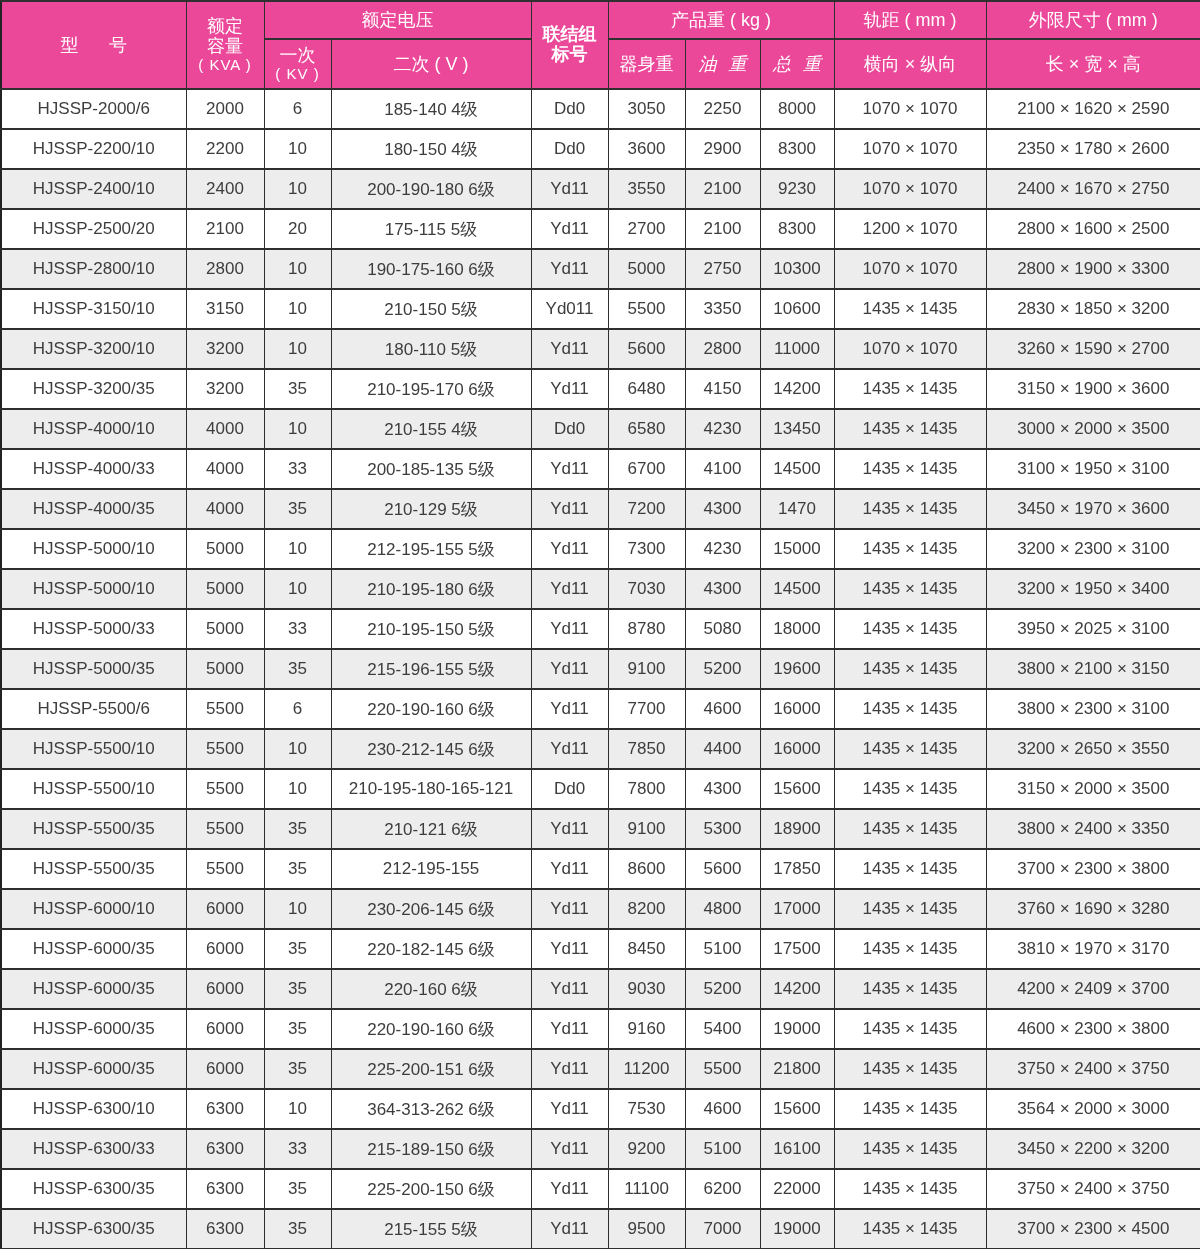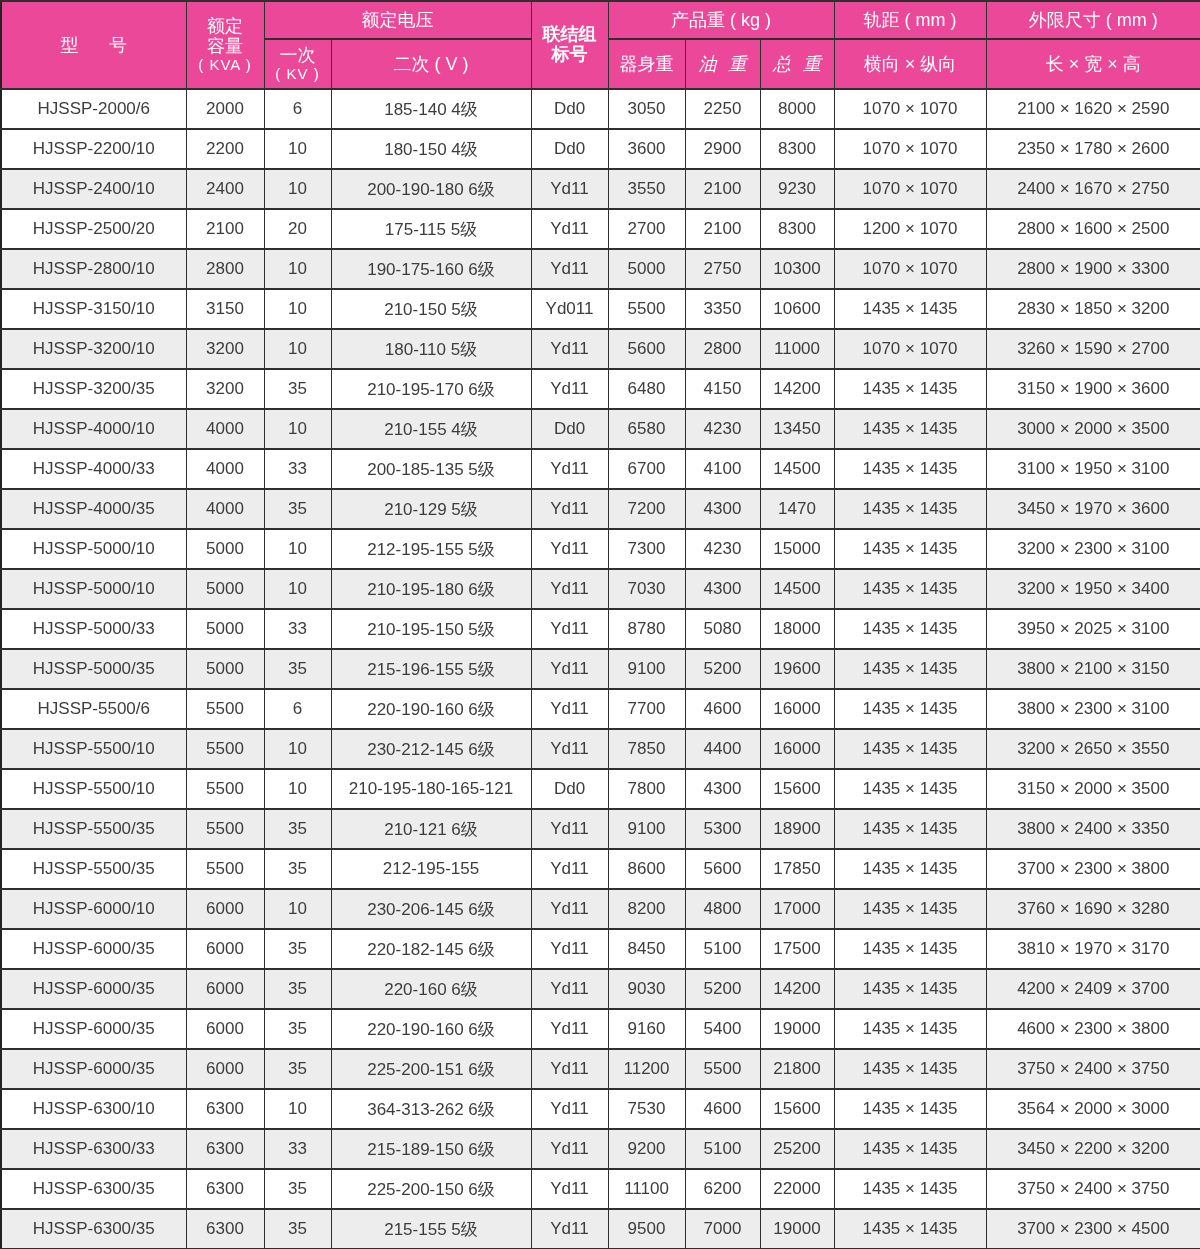--- a/index.html
+++ b/index.html
@@ -410,21 +410,21 @@
         <td>3564 × 2000 × 3000</td>
       </tr>
       <tr class="alt">
         <td>HJSSP-6300/33</td>
         <td>6300</td>
         <td>33</td>
         <td>215-189-150 6级</td>
         <td>Yd11</td>
         <td>9200</td>
         <td>5100</td>
-        <td>25200</td>
+        <td>16100</td>
         <td>1435 × 1435</td>
         <td>3450 × 2200 × 3200</td>
       </tr>
       <tr>
         <td>HJSSP-6300/35</td>
         <td>6300</td>
         <td>35</td>
         <td>225-200-150 6级</td>
         <td>Yd11</td>
         <td>11100</td>

